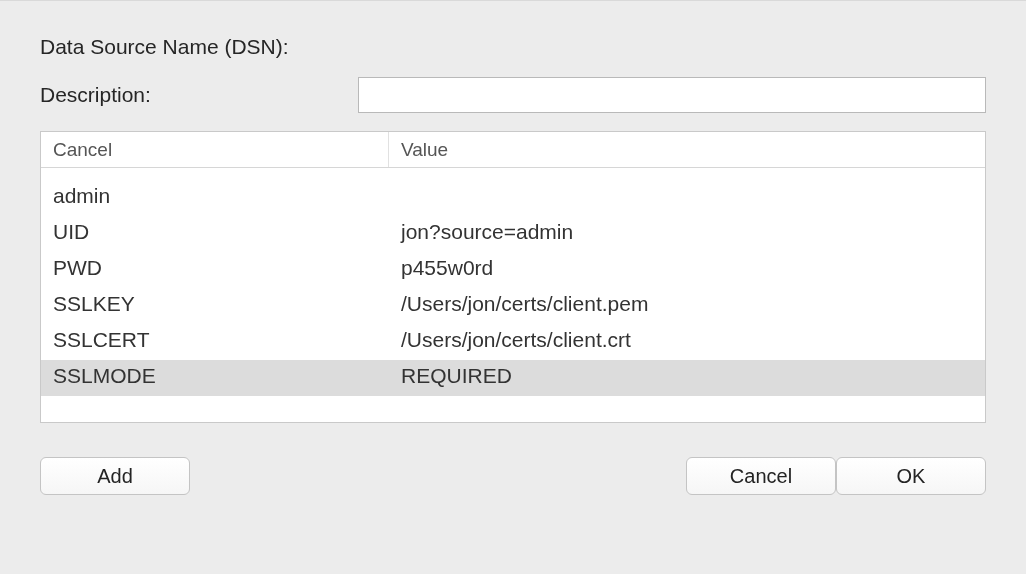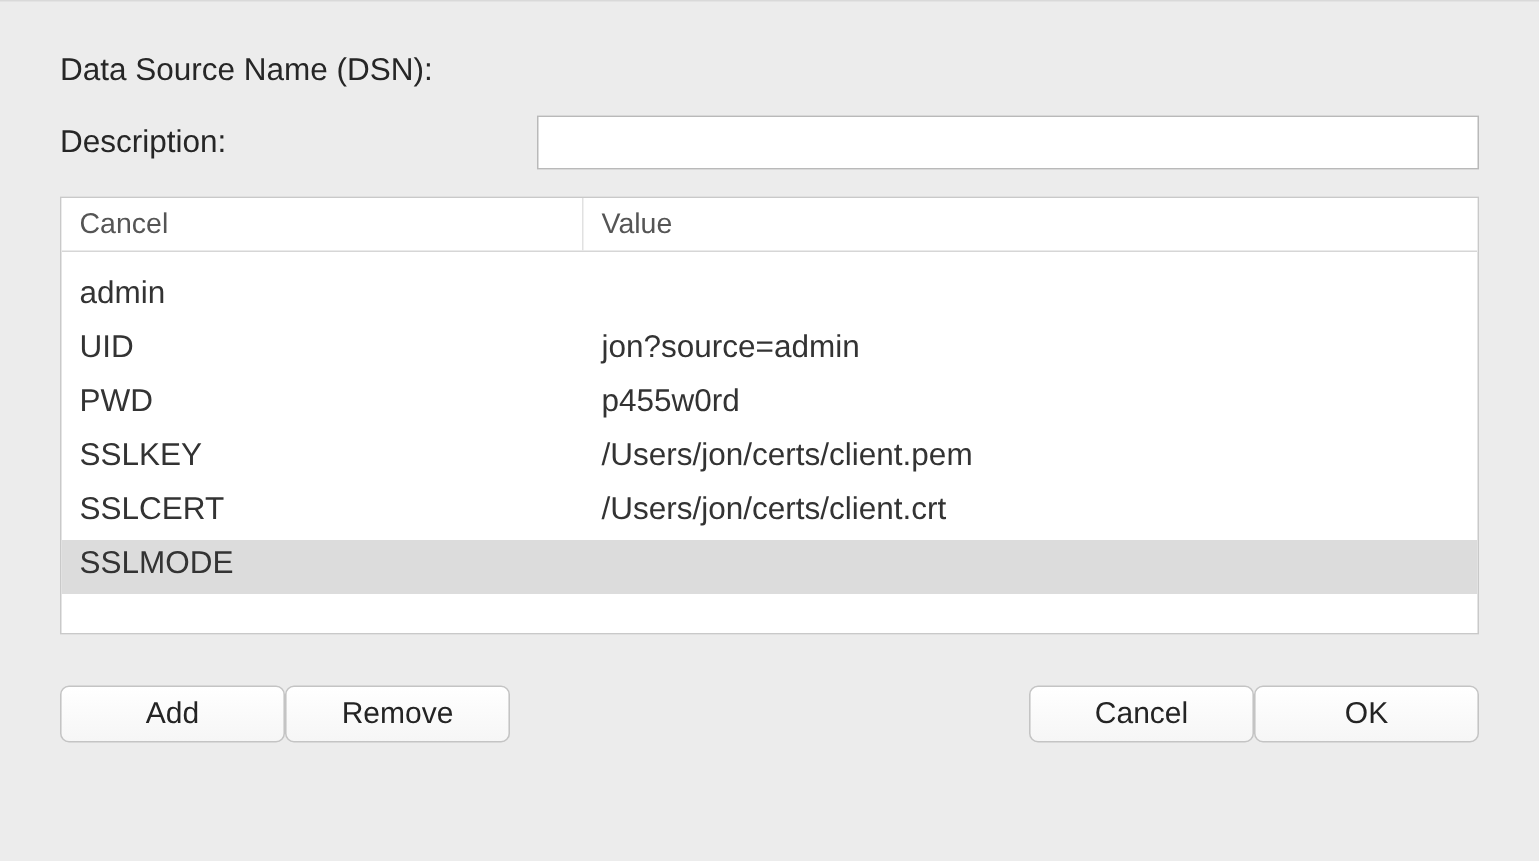--- a/index.html
+++ b/index.html
@@ -146,26 +146,26 @@
           <div class="row">
             <div class="cell key">SSLKEY</div>
             <div class="cell val">/Users/jon/certs/client.pem</div>
           </div>
           <div class="row">
             <div class="cell key">SSLCERT</div>
             <div class="cell val">/Users/jon/certs/client.crt</div>
           </div>
           <div class="row selected">
             <div class="cell key">SSLMODE</div>
+            <div class="cell val">REQUIRED</div>
           </div>
         </div>
     </div>
   </div>
 
   <div class="button-bar">
     <button class="btn">Add</button>
-    <button class="btn">Remove</button>
     <div class="spacer"></div>
     <button class="btn">Cancel</button>
     <button class="btn">OK</button>
   </div>
 
 </div>
 
 </body></html>

